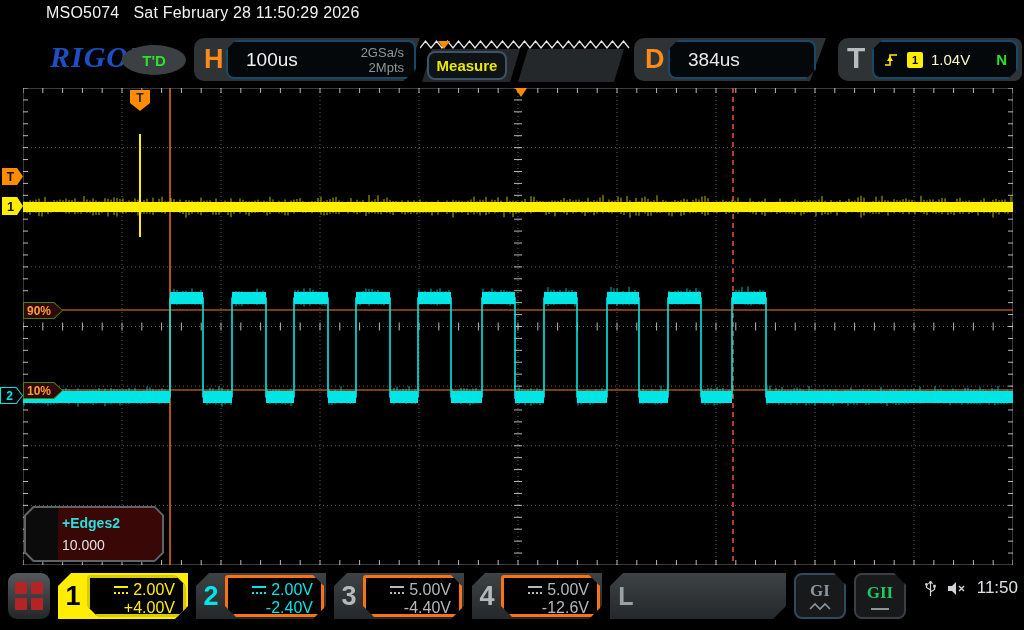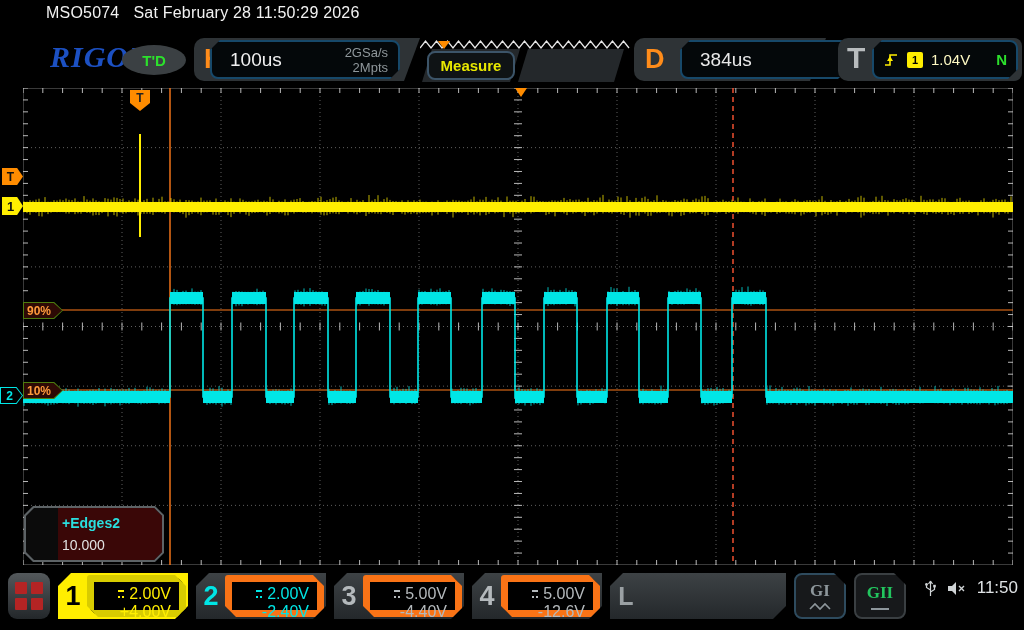--- a/index.html
+++ b/index.html
@@ -14,33 +14,33 @@
   
   .tile { position:absolute; background:#2e3336; }
   .tile.slant { clip-path:polygon(0 0,100% 0,calc(100% - 16px) 100%,0 100%); border-radius:10px 0 0 10px; }
   #logo { position:absolute; left:50px; top:40px; font-family:"Liberation Serif", serif; font-weight:bold; font-style:italic; font-size:30px; color:#1c50c2; letter-spacing:1px; }
   #td-badge { position:absolute; left:122px; top:45px; width:64px; height:30px; background:#3b4043; border-radius:50%; display:flex; align-items:center; justify-content:center; color:#2ce02c; font-weight:bold; font-size:15px; }
   .blk-letter { position:absolute; font-weight:bold; font-size:27px; }
   .inner-box { position:absolute; background:#04080a; border:2px solid #17496a; border-radius:8px;
     clip-path:polygon(10px 0,100% 0,100% calc(100% - 10px),calc(100% - 10px) 100%,0 100%,0 10px); }
   #h-tile { left:194px; top:38px; width:226px; height:43px; }
   #h-letter { left:204px; top:44px; color:#ff8c1a; }
-  #h-box { left:210px; top:40px; width:190px; height:39px; }
+  #h-box { left:226px; top:40px; width:190px; height:39px; }
   #h-box .tb { position:absolute; left:18px; top:7px; font-size:19px; color:#f0f0f0; }
   #h-box .sr { position:absolute; right:10px; top:3px; text-align:right; font-size:13px; line-height:15px; color:#8f979b; }
   #zigzag { position:absolute; left:420px; top:38px; }
   .btn-tile { position:absolute; background:#24282b; clip-path:polygon(10px 0,100% 0,calc(100% - 10px) 100%,0 100%); }
   .tool-btn { position:absolute; background:#0f1315; border:2px solid #3c5468; border-radius:8px; display:flex; align-items:center; justify-content:center; font-weight:bold; font-size:15px; }
   #measure-tilebg { left:422px; top:49px; width:98px; height:33px; }
-  #measure-btn { left:427px; top:51px; width:88px; height:29px; color:#e8e800; }
+  #measure-btn { left:427px; top:51px; width:80px; height:29px; color:#e8e800; }
   #stoprun-tilebg { left:518px; top:49px; width:106px; height:33px; }
   #stoprun-btn { left:522px; top:51px; width:98px; height:29px; color:#00db2c; }
   #d-tile { left:634px; top:38px; width:192px; height:43px; }
   #d-letter { left:645px; top:44px; color:#ff8c1a; }
-  #d-box { left:668px; top:40px; width:168px; height:39px;margin-left:12px; }
+  #d-box { left:668px; top:40px; width:148px; height:39px; }
   #d-box .dv { position:absolute; left:18px; top:7px; font-size:19px; color:#e8e8e8; }
   #t-tile { left:838px; top:38px; width:184px; height:43px; border-radius:10px 8px 8px 10px; }
   #t-letter { left:847px; top:41px; color:#b8bcbe; font-size:30px; }
   #t-box { left:872px; top:40px; width:146px; height:39px; display:flex; align-items:center; gap:8px; padding:0 9px; }
   #t-box .src { width:16px; height:16px; background:#ffee00; color:#000; font-size:11px; font-weight:bold; border-radius:2px; display:flex; align-items:center; justify-content:center; }
   #t-box .lvl { color:#fef9c3; font-size:15px; }
   #t-box .mode { margin-left:auto; color:#2ce02c; font-size:15px; font-weight:bold; }
   
   #plot { position:absolute; left:23px; top:88px; }
   .pent { position:absolute; display:flex; align-items:center; font-weight:bold; }
@@ -62,21 +62,21 @@
   #meas-box .val { position:absolute; left:38px; top:31px; color:#e2e2e2; font-size:14px; }
   
   #bottombar { position:absolute; left:8px; top:572px; height:48px; display:flex; gap:8px; align-items:center; }
   #menu-tile { width:42px; height:46px; background:linear-gradient(#53585b,#23272a); border-radius:9px; display:grid; grid-template-columns:12px 12px; grid-template-rows:12px 12px; gap:4px; align-content:center; justify-content:center; }
   #menu-tile i { background:#b42424; border-radius:1px; }
   .ch-badge { position:relative; width:130px; height:46px; background:linear-gradient(#3d4245,#24282b);
     clip-path:polygon(13px 0,100% 0,100% calc(100% - 13px),calc(100% - 13px) 100%,0 100%,0 13px); }
   .ch-badge.selected { background:#ffee00; }
   .ch-num { position:absolute; left:0; top:0; width:30px; height:100%; display:flex; align-items:center; justify-content:center; font-size:27px; font-weight:bold; color:var(--ch); }
   .ch-badge.selected .ch-num { color:#000; }
-  .ch-panel { position:absolute; left:29px; top:2px; right:2px; bottom:2px; background:#000; border:7px solid #f97316; border-radius:3px;
+  .ch-panel { position:absolute; left:29px; top:2px; right:2px; bottom:2px; background:#000; border:3px solid #f97316; border-radius:3px;
     clip-path:polygon(0 0,calc(100% - 11px) 0,100% 11px,100% 100%,11px 100%,0 calc(100% - 11px)); color:var(--ch); padding:3px 8px 0 24px; }
   .ch-badge.selected .ch-panel { border-color:#d8cc00; }
   .ch-line1 { display:flex; align-items:center; gap:5px; font-size:16px; }
   .ch-line2 { text-align:right; font-size:16px; margin-top:0; }
   .coup { position:relative; width:17px; height:9px; }
   .coup::before { content:""; position:absolute; left:0; right:0; top:0; border-top:2px solid currentColor; }
   .coup::after { content:""; position:absolute; left:0; right:0; bottom:1px; border-top:2px dotted currentColor; }
   #logic-badge { position:relative; width:176px; height:46px; background:linear-gradient(#3d4245,#24282b);
     clip-path:polygon(13px 0,100% 0,100% calc(100% - 13px),calc(100% - 13px) 100%,0 100%,0 13px); }
   #logic-badge .l { position:absolute; left:0; top:0; width:32px; height:100%; display:flex; align-items:center; justify-content:center; color:#9aa0a3; font-size:25px; font-weight:bold; }

